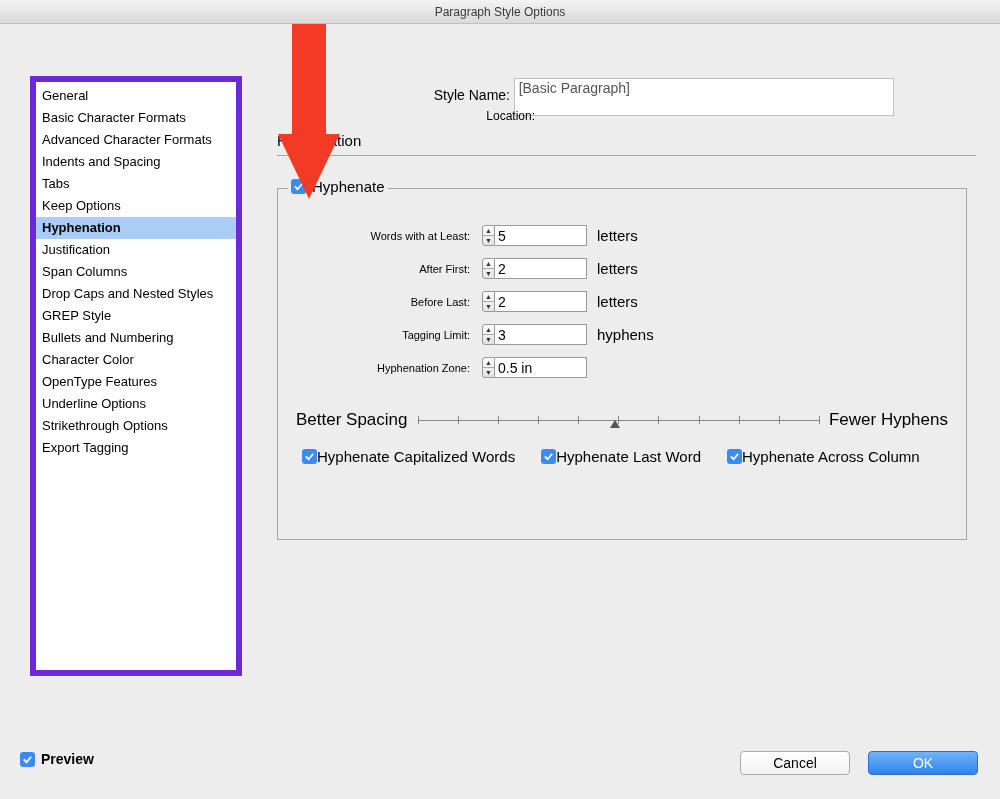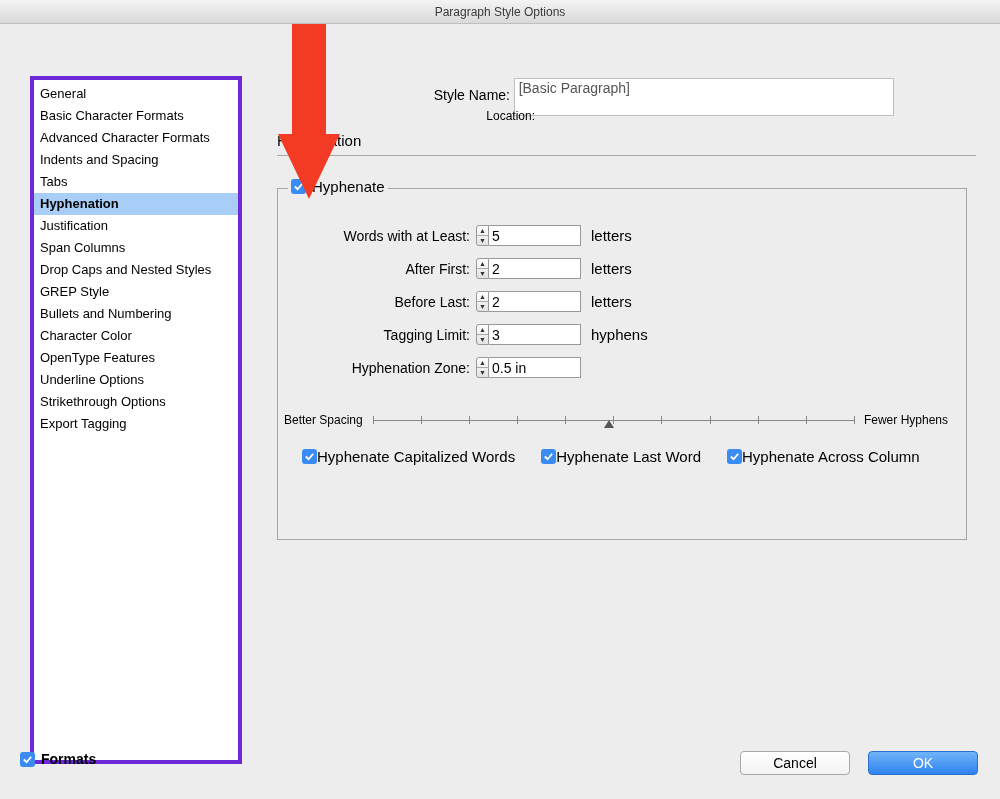--- a/index.html
+++ b/index.html
@@ -25,22 +25,22 @@
   .content {
     position: relative;
     padding: 18px 16px 16px 30px;
     height: calc(100% - 24px - 48px);
   }
   .sidebar {
     position: absolute;
     left: 30px;
     top: 52px;
     width: 212px;
-    height: 688px;
-    border: 4px solid #6d28d9;
+    height: 600px;
+    border: 6px solid #6d28d9;
     background: #fff;
     padding-top: 3px;
   }
   .sidebar .item {
     padding: 4px 5px 4px 6px;
     font-size: 13px;
     cursor: pointer;
     line-height: 14px;
   }
   .sidebar .item.active {
@@ -135,22 +135,22 @@
     padding: 36px 26px 12px 26px;
   }
   .row {
     display: flex;
     align-items: center;
     margin-bottom: 12px;
   }
   .row .lbl {
     width: 166px;
     text-align: right;
-    font-size: 14px;
-    margin-right: 6px;
+    font-size: 11px;
+    margin-right: 12px;
   }
   .stepper {
     display: flex;
     align-items: center;
   }
   .stepper .arrows {
     width: 13px;
     height: 21px;
     border: 1px solid #999;
     background: linear-gradient(#fefefe, #e3e3e3);
@@ -177,24 +177,24 @@
     padding: 0 3px;
     font-size: 14px;
   }
   .unit {
     margin-left: 10px;
     font-size: 15px;
   }
   .slider-area {
     position: relative;
     height: 24px;
-    margin: 6px 18px 16px 6px;
-    display: flex;
-    align-items: center;
-    font-size: 12px;
+    margin: 6px 18px 16px 18px;
+    display: flex;
+    align-items: center;
+    font-size: 17px;
     text-align: center;
   }
   .slider-track {
     flex: 1;
     position: relative;
     margin: 0 10px;
     height: 10px;
   }
   .slider-track .line {
     position: absolute;
@@ -277,20 +277,21 @@
   </div>
 
   <div class="sectionTitle">Hyphenation</div>
 
   <div class="sidebar" id="sidebar">
       <div class="item">General</div>
       <div class="item">Basic Character Formats</div>
       <div class="item">Advanced Character Formats</div>
       <div class="item">Indents and Spacing</div>
       <div class="item">Tabs</div>
+      <div class="item">Keep Options</div>
       <div class="item active">Hyphenation</div>
       <div class="item">Justification</div>
       <div class="item">Span Columns</div>
       <div class="item">Drop Caps and Nested Styles</div>
       <div class="item">GREP Style</div>
       <div class="item">Bullets and Numbering</div>
       <div class="item">Character Color</div>
       <div class="item">OpenType Features</div>
       <div class="item">Underline Options</div>
       <div class="item">Strikethrough Options</div>
@@ -418,19 +419,19 @@
 
 </div>
 
 <div class="footer">
   <label class="left">
     <span class="chk">
       <svg viewBox="0 0 12 12">
           <path d="M2 6 L5 9 L10 3" stroke="#fff" stroke-width="2" fill="none"></path>
         </svg>
     </span>
-    <span>Formats</span>
+    <span>Preview</span>
   </label>
   <div class="buttons">
     <div class="btn">Cancel</div>
     <div class="btn primary">OK</div>
   </div>
 </div>
 
 </body></html>

